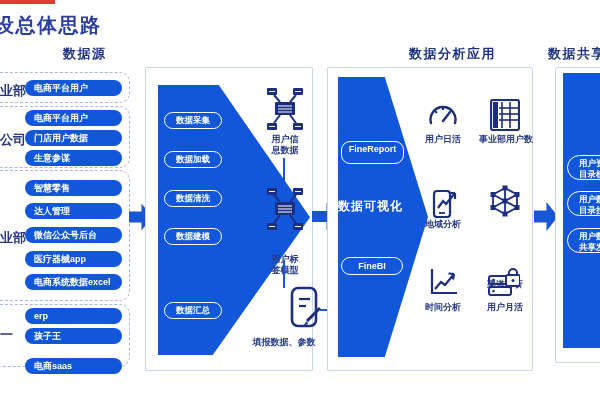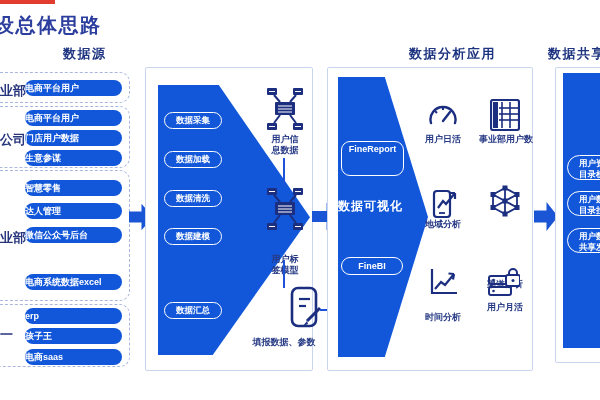--- a/index.html
+++ b/index.html
@@ -9,21 +9,21 @@
   
   .red-bar{left:0;top:0;width:55px;height:4px;background:#e23b30;}
   .page-title{left:-6px;top:12px;font-size:20px;font-weight:bold;color:#2c3e9e;letter-spacing:1.5px;white-space:nowrap;}
   
   .col-hdr{top:45px;font-size:13px;font-weight:bold;color:#1e3480;letter-spacing:1.5px;white-space:nowrap;}
   
   .panel{border:1px solid #c9d4ef;background:#fff;border-radius:2px;}
   .dash-box{left:-30px;width:160px;border:1.5px dashed #a9b7de;border-radius:10px;}
   .src-label{font-size:13px;font-weight:bold;color:#27357c;white-space:nowrap;}
   .src-pill{left:25px;width:97px;height:16px;background:#1257d9;border-radius:8px;color:#fff;
-            font-size:9px;font-weight:bold;line-height:16px;white-space:nowrap;overflow:hidden;}
+            font-size:9px;font-weight:bold;line-height:16px;padding-left:9px;white-space:nowrap;overflow:hidden;}
   
   .funnel{background:#1257d9;}
   .f2{left:158px;top:85px;width:152px;height:270px;
       clip-path:polygon(0 0,40% 0,100% 49%,36% 100%,0 100%);}
   .f3{left:338px;top:77px;width:90px;height:280px;
       clip-path:polygon(0 0,52% 0,100% 50%,52% 100%,0 100%);}
   .step-pill{left:164px;width:58px;height:17px;border:1.2px solid #fff;border-radius:9px;
              color:#fff;font-size:8.5px;font-weight:bold;line-height:15px;text-align:center;white-space:nowrap;}
   .tool-pill{border:1.2px solid #fff;border-radius:9px;color:#fff;font-size:9px;font-weight:bold;
              text-align:center;white-space:nowrap;}
@@ -63,24 +63,25 @@
   <div class="abs src-label" style="left:0;top:229px;">业部</div>
   <div class="abs src-label" style="left:0;top:326px;">一</div>
 
   <div class="abs src-pill" style="top:80px;">电商平台用户</div>
   <div class="abs src-pill" style="top:110px;">电商平台用户</div>
   <div class="abs src-pill" style="top:130px;">门店用户数据</div>
   <div class="abs src-pill" style="top:150px;">生意参谋</div>
   <div class="abs src-pill" style="top:180px;">智慧零售</div>
   <div class="abs src-pill" style="top:203px;">达人管理</div>
   <div class="abs src-pill" style="top:227px;">微信公众号后台</div>
+  <div class="abs src-pill" style="top:251px;">医疗器械app</div>
   <div class="abs src-pill" style="top:274px;">电商系统数据excel</div>
   <div class="abs src-pill" style="top:308px;">erp</div>
   <div class="abs src-pill" style="top:328px;">孩子王</div>
-  <div class="abs src-pill" style="top:349px;border-radius:8px;">电商saas</div>
+  <div class="abs src-pill" style="top:358px;border-radius:8px;">电商saas</div>
 
   <div class="abs blk-arrow" style="left:129px;top:202px;width:24px;height:30px;"></div>
 
   <div class="abs panel" style="left:145px;top:67px;width:168px;height:304px;"></div>
   <div class="abs funnel f2"></div>
 
   <div class="abs step-pill" style="top:112px;">数据采集</div>
   <div class="abs step-pill" style="top:151px;">数据加载</div>
   <div class="abs step-pill" style="top:190px;">数据清洗</div>
   <div class="abs step-pill" style="top:228px;">数据建模</div>
@@ -149,21 +150,21 @@
       <path d="M17,35 L13,40 L18,38 Z" fill="#1c2e80"></path>
     </svg>
   </span>
   <div class="abs icon-lbl" style="left:246px;top:337px;width:76px;white-space:nowrap;">填报数据、参数</div>
   <div class="abs hline" style="left:320px;top:309px;width:20px;"></div>
 
   <div class="abs blk-arrow" style="left:312px;top:201px;width:28px;height:31px;"></div>
 
   <div class="abs panel" style="left:327px;top:67px;width:206px;height:304px;"></div>
   <div class="abs funnel f3"></div>
-  <div class="abs tool-pill" style="left:341px;top:141px;width:63px;height:35px;line-height:15px;">FineReport</div>
+  <div class="abs tool-pill" style="left:341px;top:141px;width:63px;height:23px;line-height:15px;">FineReport</div>
   <div class="abs funnel-title" style="left:338px;top:198px;width:68px;">数据可视化</div>
   <div class="abs tool-pill" style="left:341px;top:257px;width:62px;height:18px;line-height:16px;">FineBI</div>
 
   <span class="abs" style="left:428px;top:101px;">
     <svg width="30" height="30" viewBox="0 0 30 30">
       <path d="M3,22 A12.5,12.5 0 1 1 27,22" fill="none" stroke="#1c2e80" stroke-width="2.4" stroke-linecap="round"></path>
       <line x1="15" y1="20" x2="22" y2="11" stroke="#1c2e80" stroke-width="2.4" stroke-linecap="round"></line>
       <line x1="7" y1="10" x2="9" y2="12" stroke="#1c2e80" stroke-width="2"></line>
       <line x1="15" y1="6" x2="15" y2="9" stroke="#1c2e80" stroke-width="2"></line>
     </svg>
@@ -214,21 +215,21 @@
   </span>
   <div class="abs icon-lbl" style="left:487px;top:236px;width:36px;white-space:nowrap;margin-top:43px;">渠道分析</div>
 
   <span class="abs" style="left:429px;top:266px;">
     <svg width="30" height="30" viewBox="0 0 30 30">
       <path d="M3,3 L3,27 L28,27" fill="none" stroke="#1c2e80" stroke-width="2.2"></path>
       <polyline points="6,23 12,16 16,19 25,8" fill="none" stroke="#1c2e80" stroke-width="2.2"></polyline>
       <path d="M25,8 L19.5,7.5 M25,8 L24,13.5" fill="none" stroke="#1c2e80" stroke-width="2.2"></path>
     </svg>
   </span>
-  <div class="abs icon-lbl" style="left:425px;top:312px;width:36px;white-space:nowrap;">时间分析</div>
+  <div class="abs icon-lbl" style="left:425px;top:302px;width:36px;white-space:nowrap;">时间分析</div>
 
   <span class="abs" style="left:488px;top:267px;">
     <svg width="32" height="30" viewBox="0 0 32 30">
       <rect x="1" y="9" width="22" height="8" rx="2" fill="none" stroke="#1c2e80" stroke-width="2"></rect>
       <rect x="1" y="20" width="22" height="8" rx="2" fill="none" stroke="#1c2e80" stroke-width="2"></rect>
       <circle cx="5.5" cy="13" r="1.3" fill="#1c2e80"></circle>
       <circle cx="5.5" cy="24" r="1.3" fill="#1c2e80"></circle>
       <path d="M21,8 V6 a4,4 0 0 1 8,0 V8" fill="none" stroke="#1c2e80" stroke-width="2"></path>
       <rect x="18" y="8" width="14" height="11" rx="2" fill="#fff" stroke="#1c2e80" stroke-width="2"></rect>
       <circle cx="25" cy="13.5" r="1.5" fill="#1c2e80"></circle>

